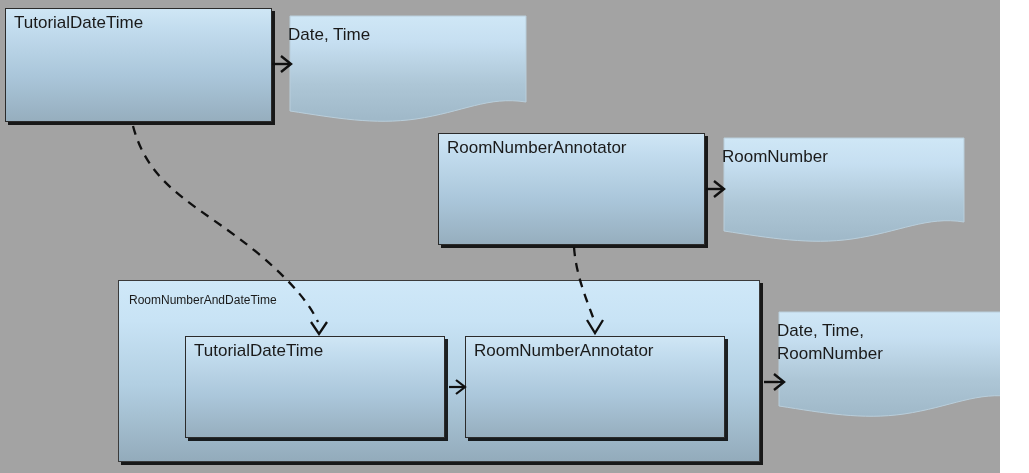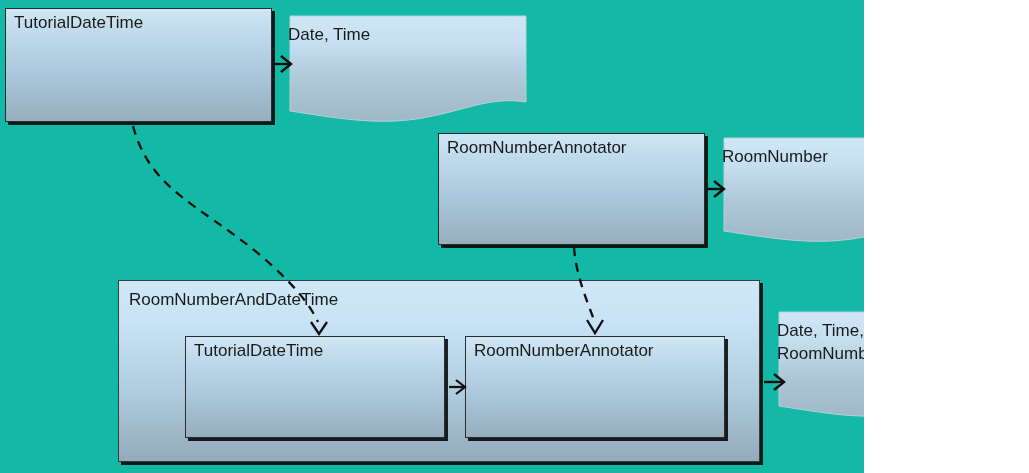--- a/index.html
+++ b/index.html
@@ -5,23 +5,23 @@
   html, body {
     margin: 0;
     padding: 0;
     background: #ffffff;
   }
   body {
     font-family: "Liberation Sans", sans-serif;
   }
   #canvas {
     position: relative;
-    width: 864px;
+    width: 1000px;
     height: 473px;
-    background: #14b8a6;
+    background: #a3a3a3;
     overflow: hidden;
   }
 
   
   .proc {
     position: absolute;
     box-sizing: border-box;
     border: 1px solid #2b2b2b;
     background: linear-gradient(to bottom, #cfe6f5 0%, #c2dcee 18%, #aac6da 60%, #96aebe 100%);
     box-shadow: 3px 3px 0 rgba(0,0,0,0.85);
@@ -41,21 +41,21 @@
     position: absolute;
     box-sizing: border-box;
     border: 1px solid #3a3a3a;
     background: linear-gradient(to bottom, #cfe8f8 0%, #c8e3f5 22%, #b2cfe2 58%, #93abbb 100%);
     box-shadow: 3px 3px 0 rgba(0,0,0,0.85);
   }
   .container-box > .container-label {
     position: absolute;
     left: 10px;
     top: 8px;
-    font-size: 17px;
+    font-size: 12px;
     line-height: 22px;
     color: #1a1a1a;
     white-space: nowrap;
   }
 
   
   .doc {
     position: absolute;
   }
   .doc svg {

